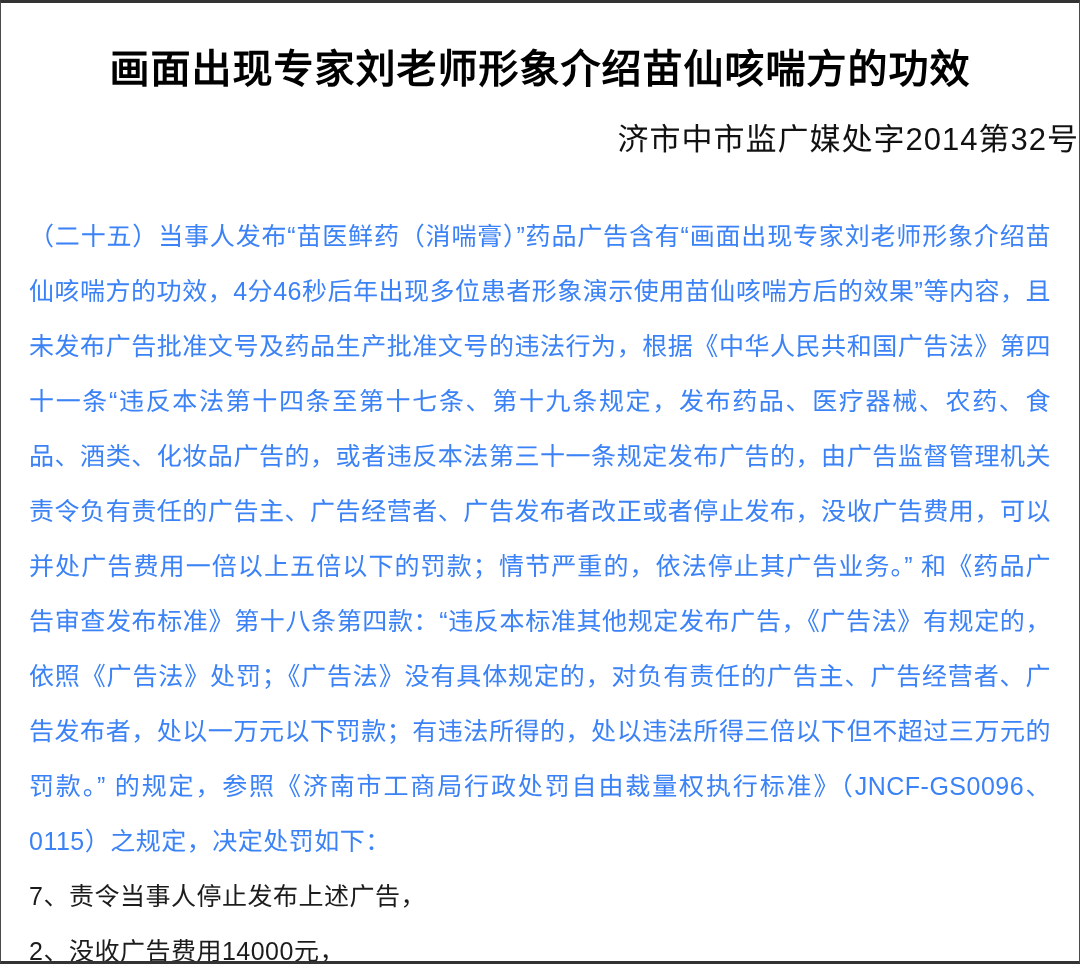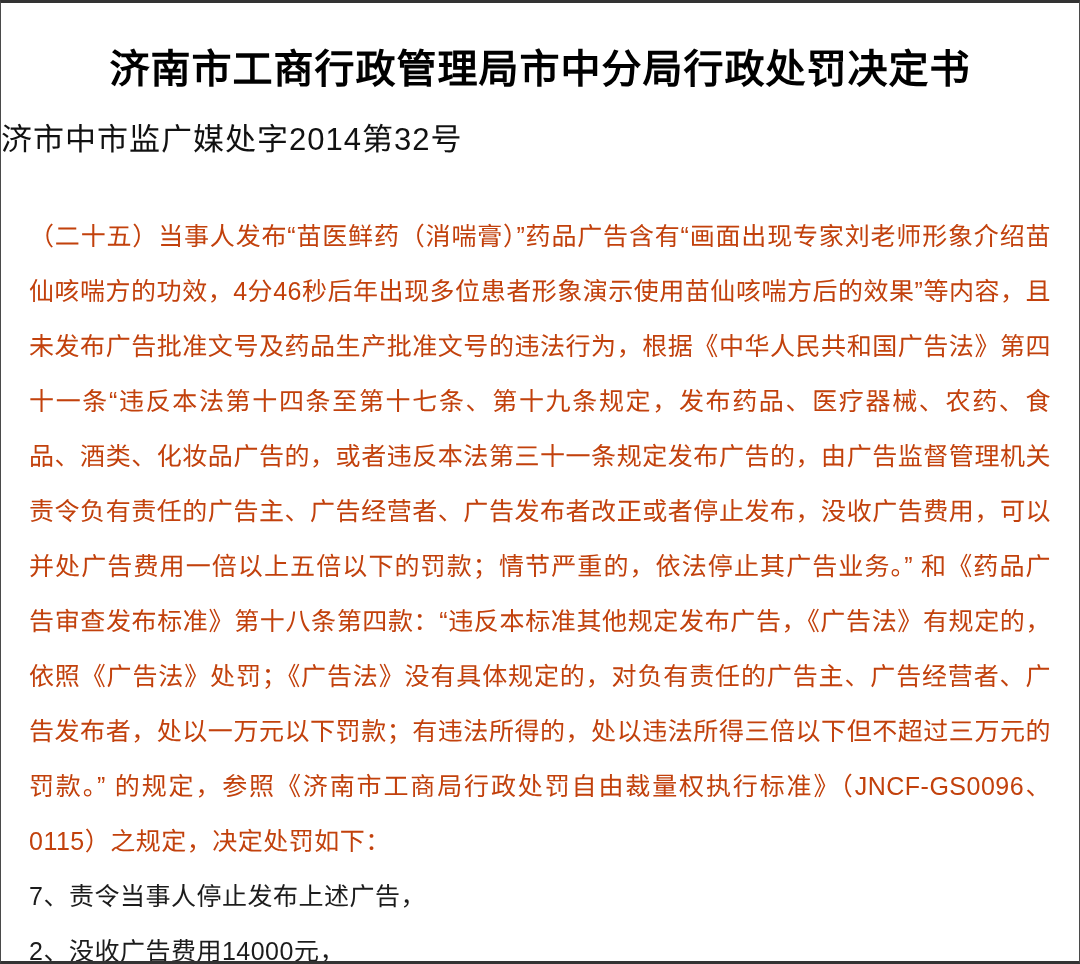--- a/index.html
+++ b/index.html
@@ -25,51 +25,51 @@
     padding: 0 40px;
     text-align: center;
     font-size: 40px;
     line-height: 48px;
     font-weight: 700;
     color: #000000;
     letter-spacing: 1px;
   }
   .doc-number {
     margin-top: 28px;
-    text-align: left;
+    text-align: right;
     font-size: 31px;
     line-height: 38px;
     font-weight: 400;
     color: #111111;
     letter-spacing: 1px;
   }
   .doc-body {
     margin: 50px 28px 0 28px;
     font-size: 25px;
     line-height: 55px;
     text-align: justify;
     text-justify: inter-ideograph;
-    color: #c2410c;
+    color: #3b82f6;
     letter-spacing: 0.5px;
   }
   .penalty-list {
     margin: 0 28px;
   }
   .penalty-item {
     font-size: 25px;
     line-height: 55px;
     color: #1c1c1c;
     letter-spacing: 0.5px;
   }
 </style>
 </head>
 <body>
 
 <div class="page">
-  <div class="doc-title">济南市工商行政管理局市中分局行政处罚决定书</div>
+  <div class="doc-title">画面出现专家刘老师形象介绍苗仙咳喘方的功效</div>
 
   <div class="doc-number">济市中市监广媒处字2014第32号</div>
 
   <div class="doc-body">（二十五）当事人发布“苗医鲜药（消喘膏）”药品广告含有“画面出现专家刘老师形象介绍苗仙咳喘方的功效，4分46秒后年出现多位患者形象演示使用苗仙咳喘方后的效果”等内容，且未发布广告批准文号及药品生产批准文号的违法行为，根据《中华人民共和国广告法》第四十一条“违反本法第十四条至第十七条、第十九条规定，发布药品、医疗器械、农药、食品、酒类、化妆品广告的，或者违反本法第三十一条规定发布广告的，由广告监督管理机关责令负有责任的广告主、广告经营者、广告发布者改正或者停止发布，没收广告费用，可以并处广告费用一倍以上五倍以下的罚款；情节严重的，依法停止其广告业务。” 和《药品广告审查发布标准》第十八条第四款：“违反本标准其他规定发布广告，《广告法》有规定的，依照《广告法》处罚；《广告法》没有具体规定的，对负有责任的广告主、广告经营者、广告发布者，处以一万元以下罚款；有违法所得的，处以违法所得三倍以下但不超过三万元的罚款。” 的规定，参照《济南市工商局行政处罚自由裁量权执行标准》（JNCF-GS0096、0115）之规定，决定处罚如下：</div>
 
   <div class="penalty-list">
     <div class="penalty-item">7、责令当事人停止发布上述广告，</div>
     <div class="penalty-item">2、没收广告费用14000元，</div>
 
   </div>

